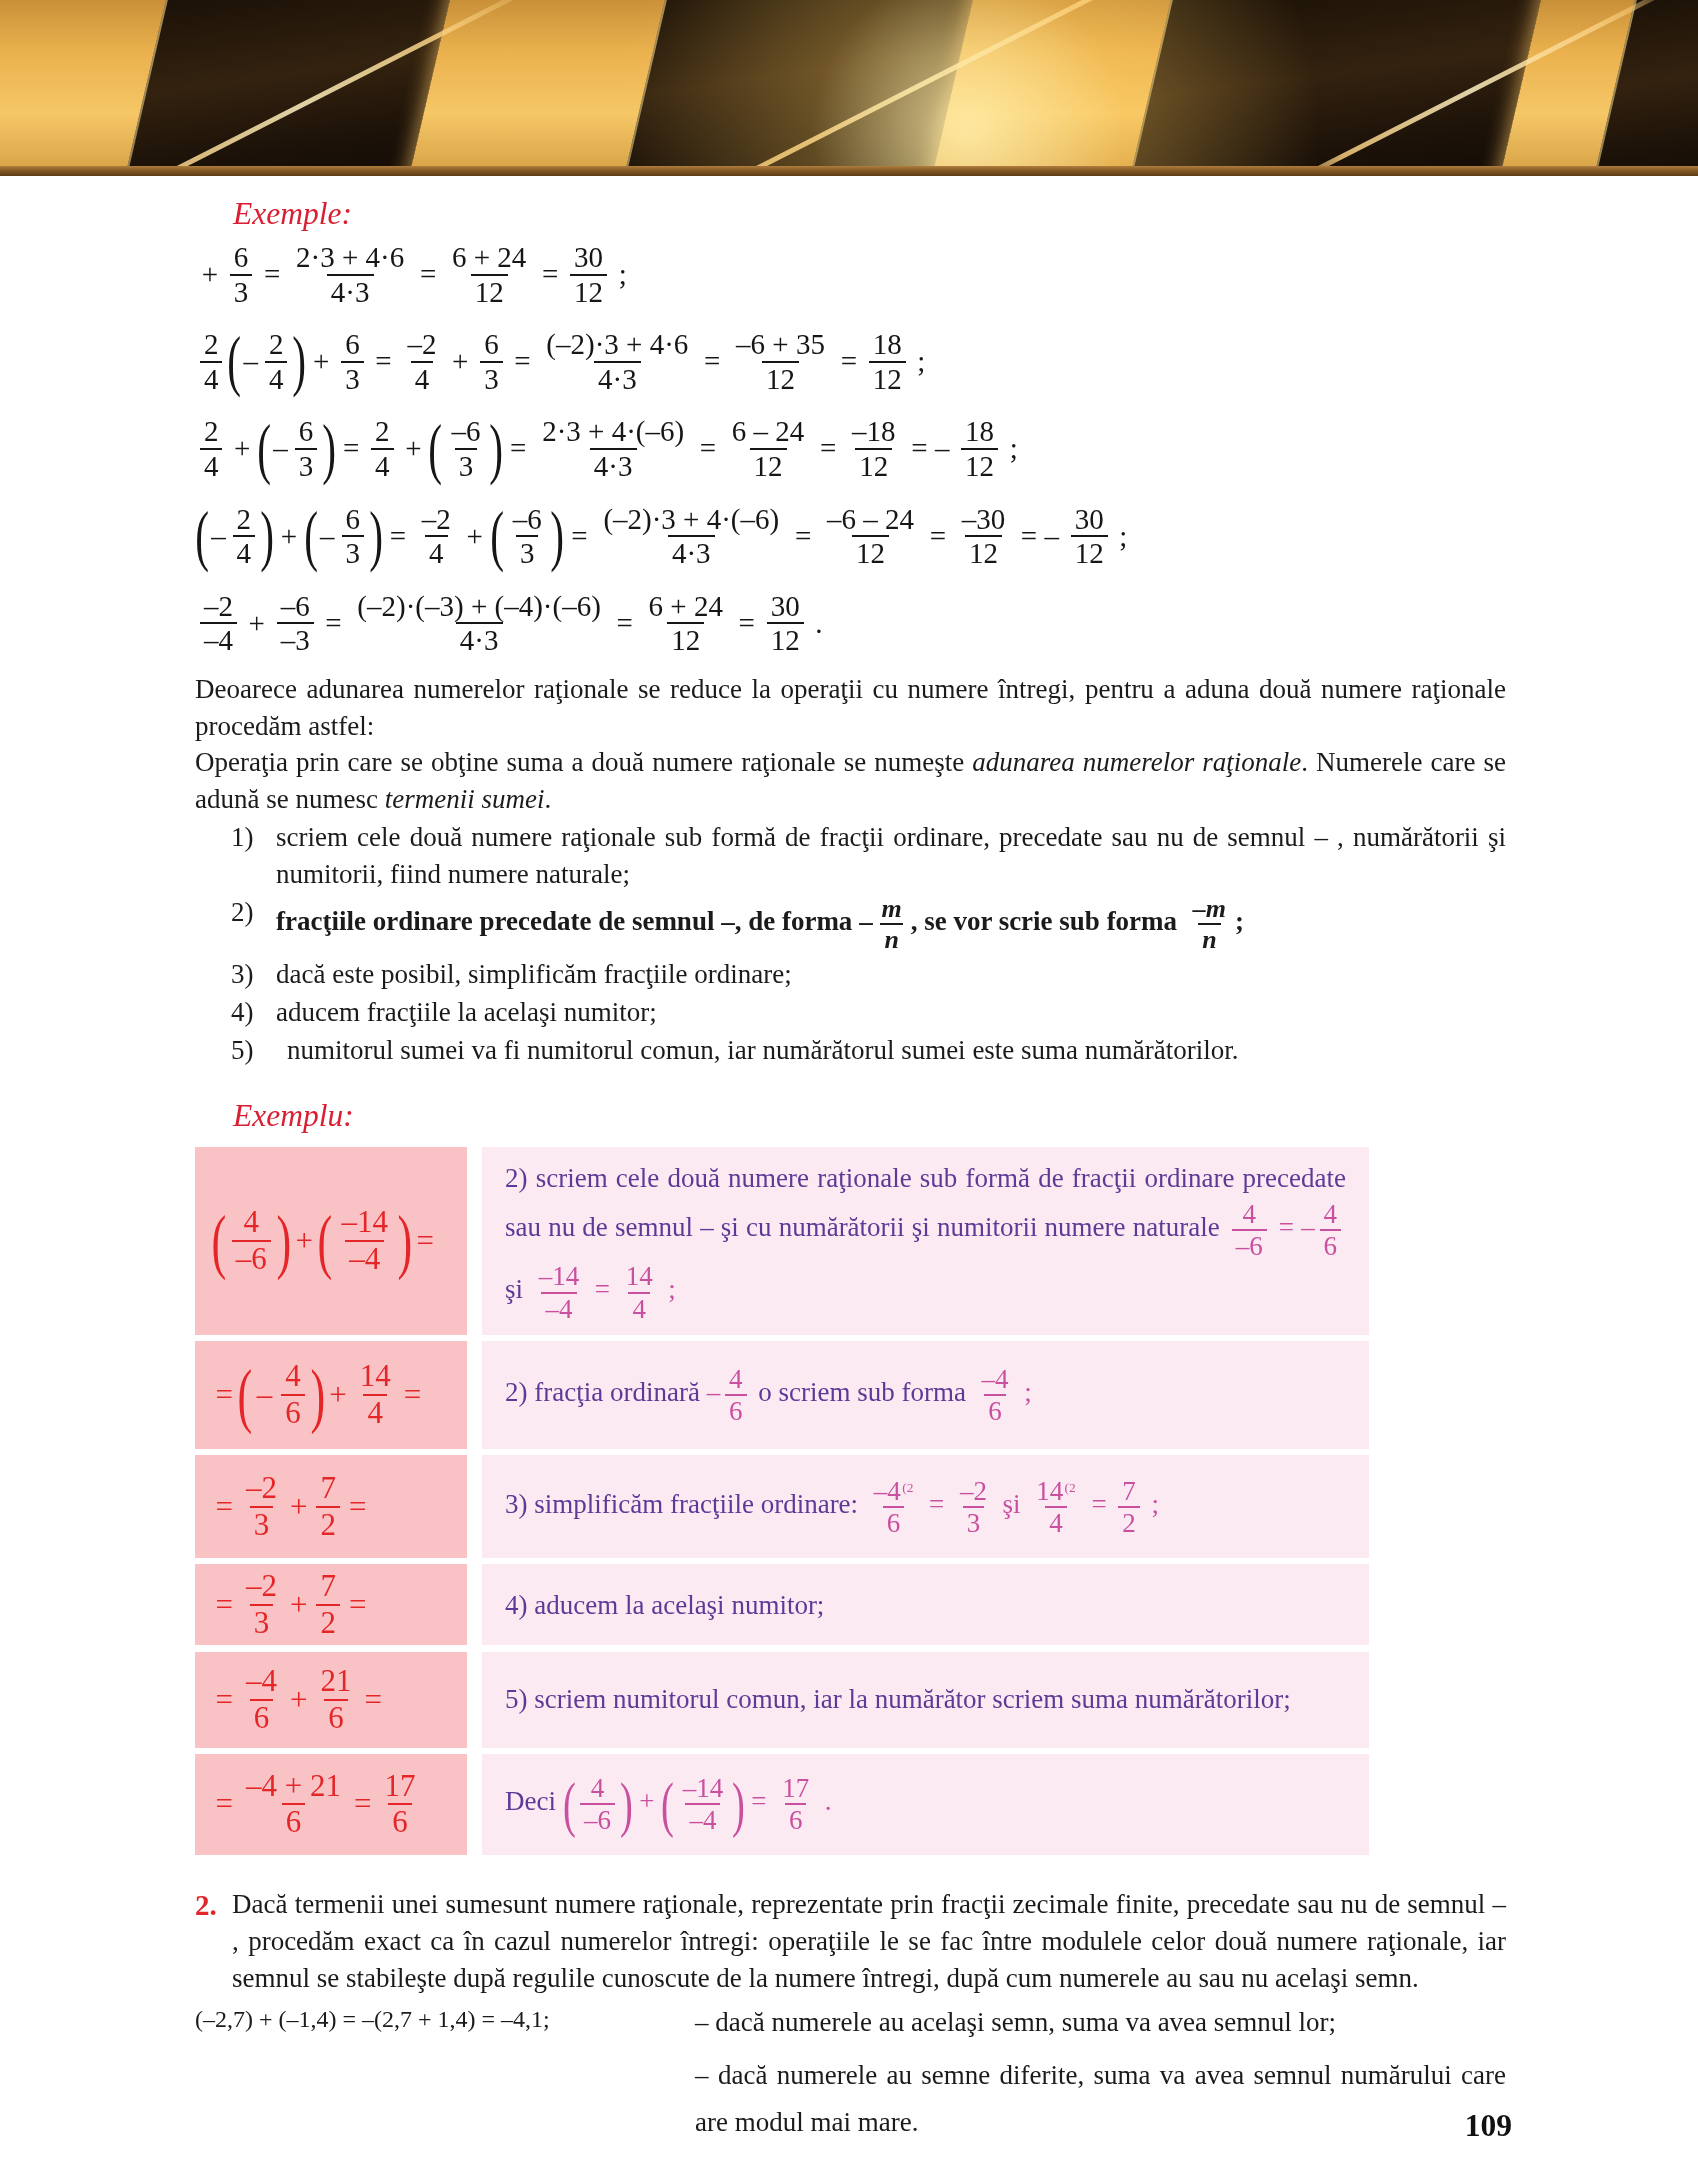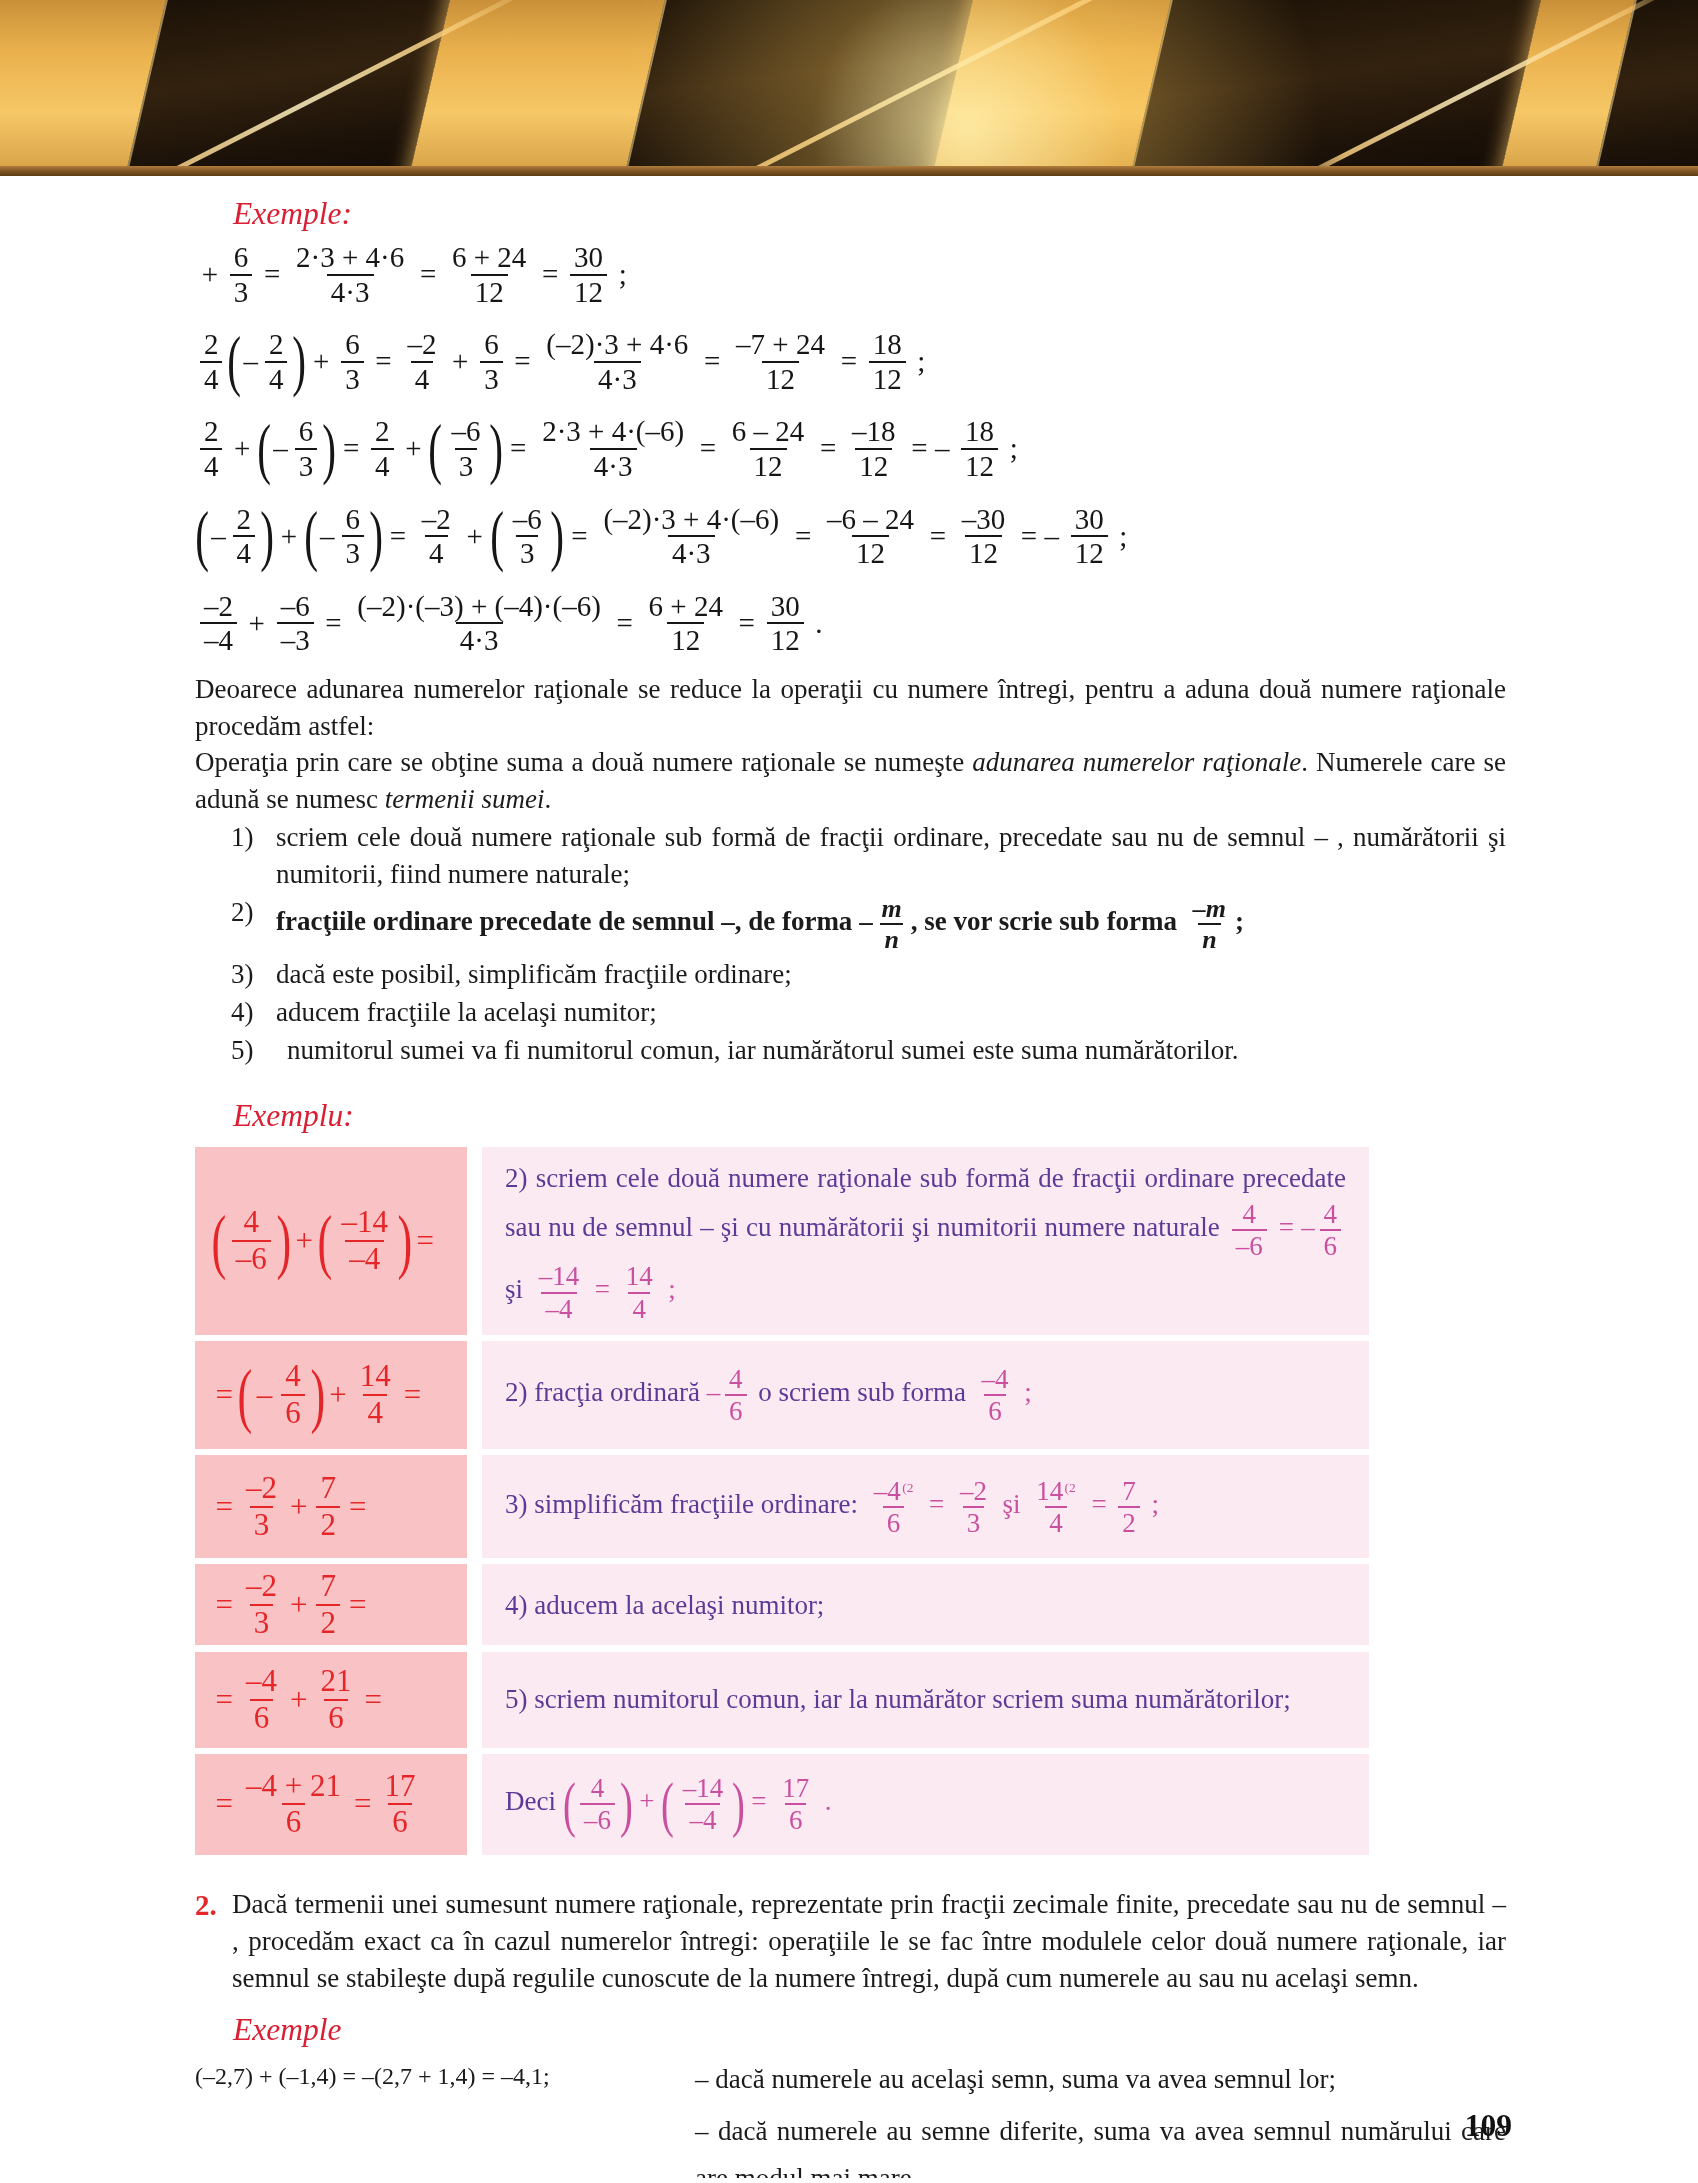--- a/index.html
+++ b/index.html
@@ -168,21 +168,21 @@
             <span class="n">6</span>
             <span class="d">3</span>
           </span>
           <span class="mx">=</span>
           <span class="fr">
             <span class="n">(–2)·3 + 4·6</span>
             <span class="d">4·3</span>
           </span>
           <span class="mx">=</span>
           <span class="fr">
-            <span class="n">–7 + 24</span>
+            <span class="n">–6 + 35</span>
             <span class="d">12</span>
           </span>
           <span class="mx">=</span>
           <span class="fr">
             <span class="n">18</span>
             <span class="d">12</span>
           </span>
           <span class="mx">;</span>
         </div>
         <div class="eq">
@@ -522,21 +522,20 @@
               </span><span class="mx c-m"> .</span></div>
           </div>
         </div>
       </div>
 
     <div class="sec2">
       <span class="sec2num">2.</span>
       <div class="sec2text"><span class="mx">Dacă termenii unei sumesunt numere raţionale, reprezentate prin fracţii zecimale finite, precedate sau nu de semnul – , procedăm exact ca în cazul numerelor întregi: operaţiile le se fac între modulele celor două numere raţionale, iar semnul se stabileşte după regulile cunoscute de la numere întregi, după cum numerele au sau nu acelaşi semn.</span></div>
     </div>
 
-    <div class="red-head exemple2">Exemple</div>
 
     <div class="bottom">
       <div class="bcol-l">
         <div class="bline">(–2,7) + (–1,4) = –(2,7 + 1,4) = –4,1;</div>
       </div>
       <div class="bcol-r">
         <div class="bitem">– dacă numerele au acelaşi semn, suma va avea semnul lor;</div>
         <div class="bitem">– dacă numerele au semne diferite, suma va avea semnul numărului care are modul mai mare.</div>
       </div>
     </div>

